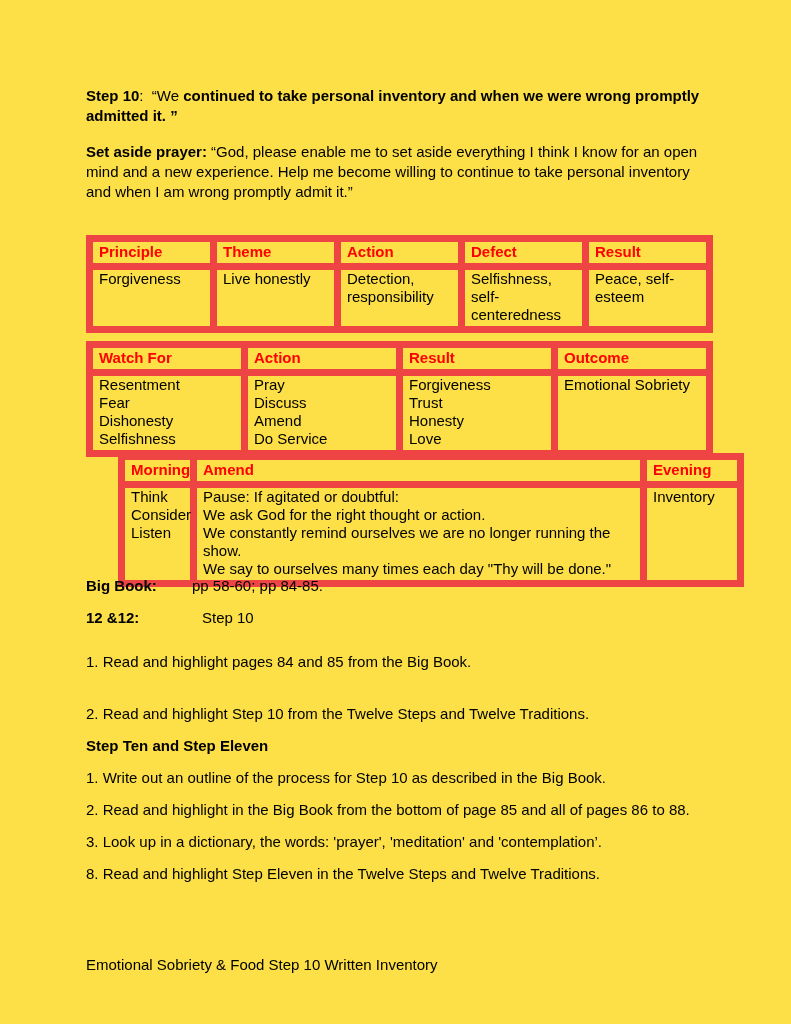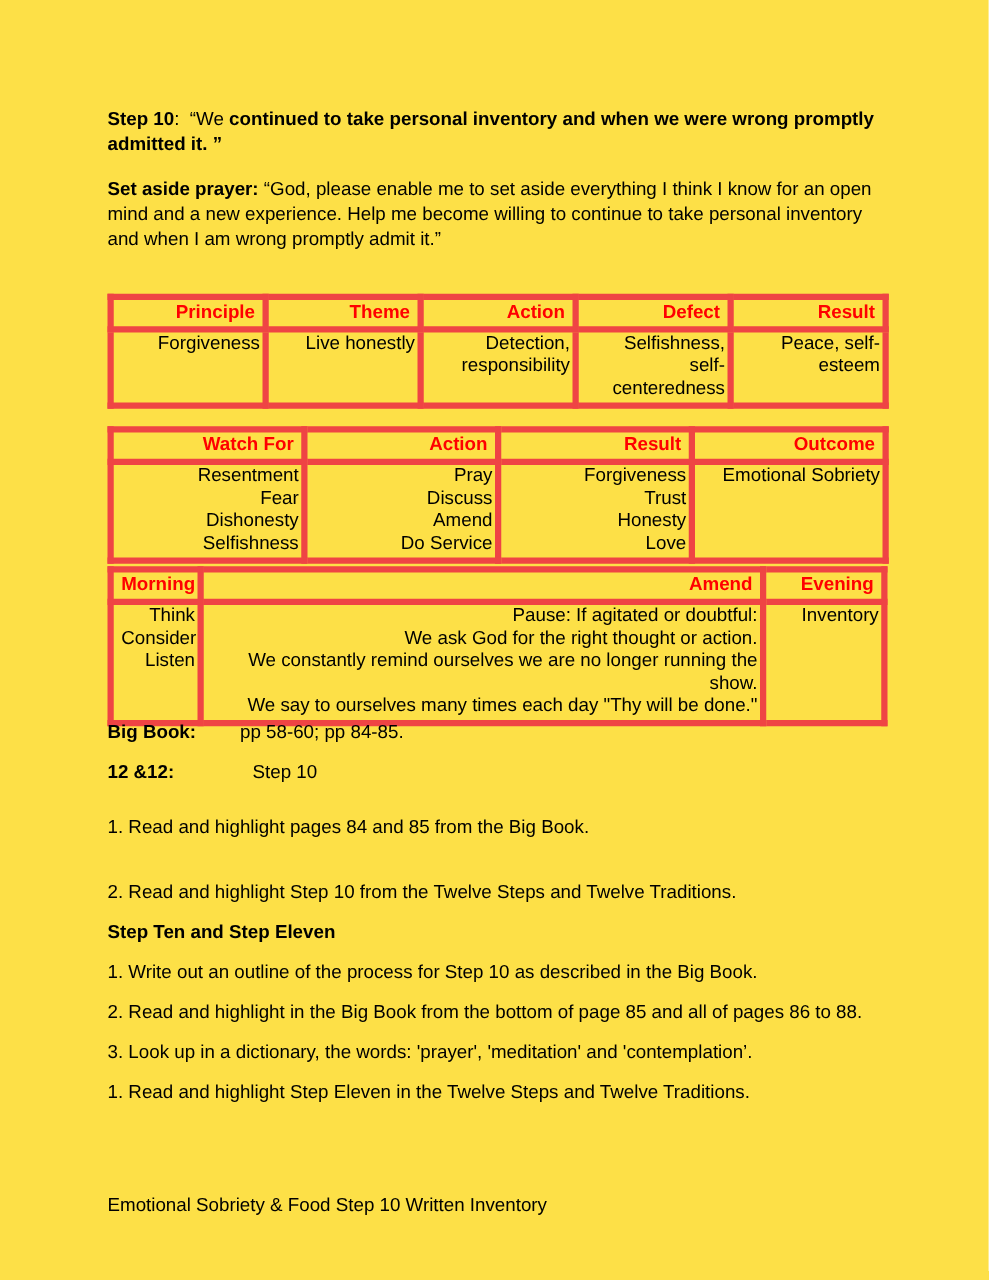--- a/index.html
+++ b/index.html
@@ -17,22 +17,22 @@
   .b { font-weight: bold; }
 
   .title   { top: 86px; font-weight: bold; }
   .title .sep { font-weight: normal; }
   .prayer  { top: 142px; }
 
   table { border-collapse: collapse; table-layout: fixed; width: 620px; }
   .doc-table { position: absolute; left: 86px; }
   .t-principle { top: 235px; }
   .t-watch     { top: 341px; }
-  .t-daily     { top: 453px; }
-  th, td { border: 5px solid #ef4444; vertical-align: top; text-align: right; }
+  .t-daily     { top: 453px; margin-left: 32px; }
+  th, td { border: 7px solid #ef4444; vertical-align: top; text-align: left; }
   th {
     color: var(--accent); font-weight: bold;
     padding: 1px 6px 2px; line-height: 18px; font-size: 15px;
   }
   td {
     padding: 0 2px 2px 6px; line-height: 18px;
     white-space: pre-line;
   }
   .t-principle col { width: 124px; }
   .t-watch col { width: 155px; }
@@ -153,17 +153,17 @@
 
   <p class="block ref ref-2"><span class="ref-label">12 &amp;12:</span><span>Step 10</span></p>
 
   <p class="block hw-1">1. Read and highlight pages 84 and 85 from the Big Book.</p>
   <p class="block hw-2">2. Read and highlight Step 10 from the Twelve Steps and Twelve Traditions.</p>
 
   <p class="block s2-heading">Step Ten and Step Eleven</p>
   <p class="block s2-1">1. Write out an outline of the process for Step 10 as described in the Big Book.</p>
   <p class="block s2-2">2. Read and highlight in the Big Book from the bottom of page 85 and all of pages 86 to 88.</p>
   <p class="block s2-3">3. Look up in a dictionary, the words: 'prayer', 'meditation' and 'contemplation’.</p>
-  <p class="block s2-4">1. Read and highlight Step Eleven in the Twelve Steps and Twelve Traditions.</p>
+  <p class="block s2-4">8. Read and highlight Step Eleven in the Twelve Steps and Twelve Traditions.</p>
 
   <p class="block footer">Emotional Sobriety &amp; Food Step 10 Written Inventory</p>
 
 </div>
 
 </body></html>

